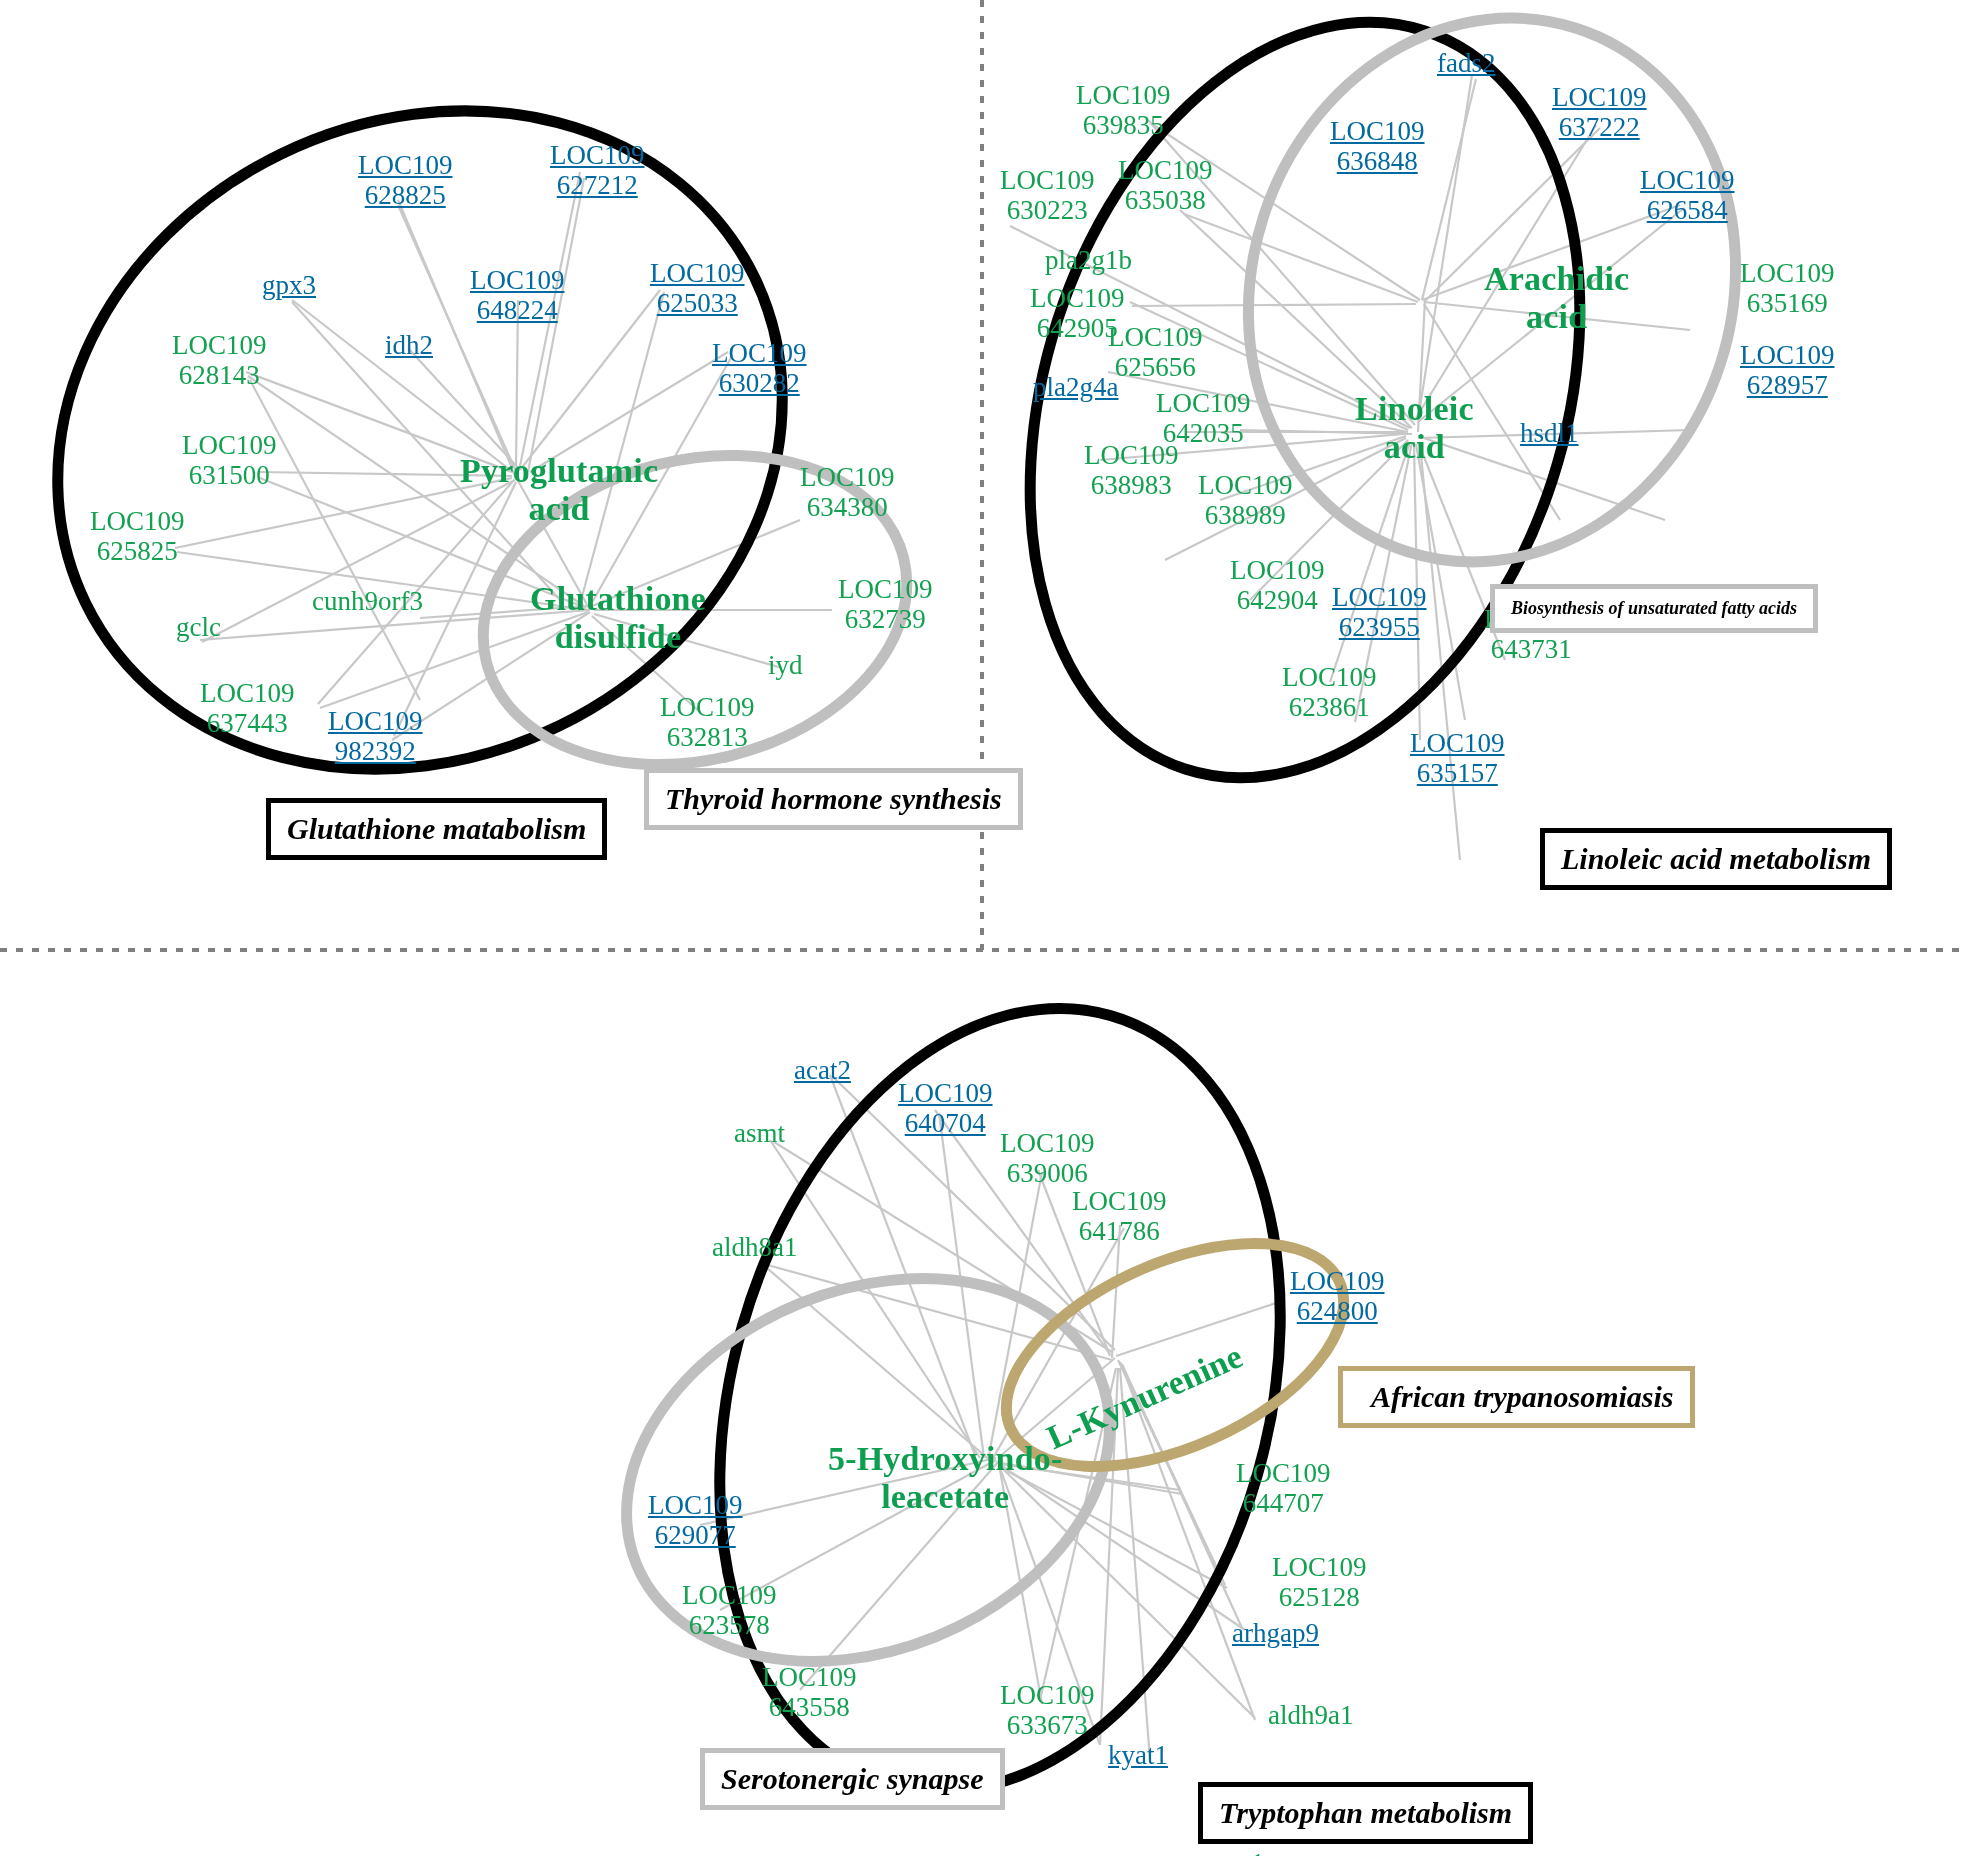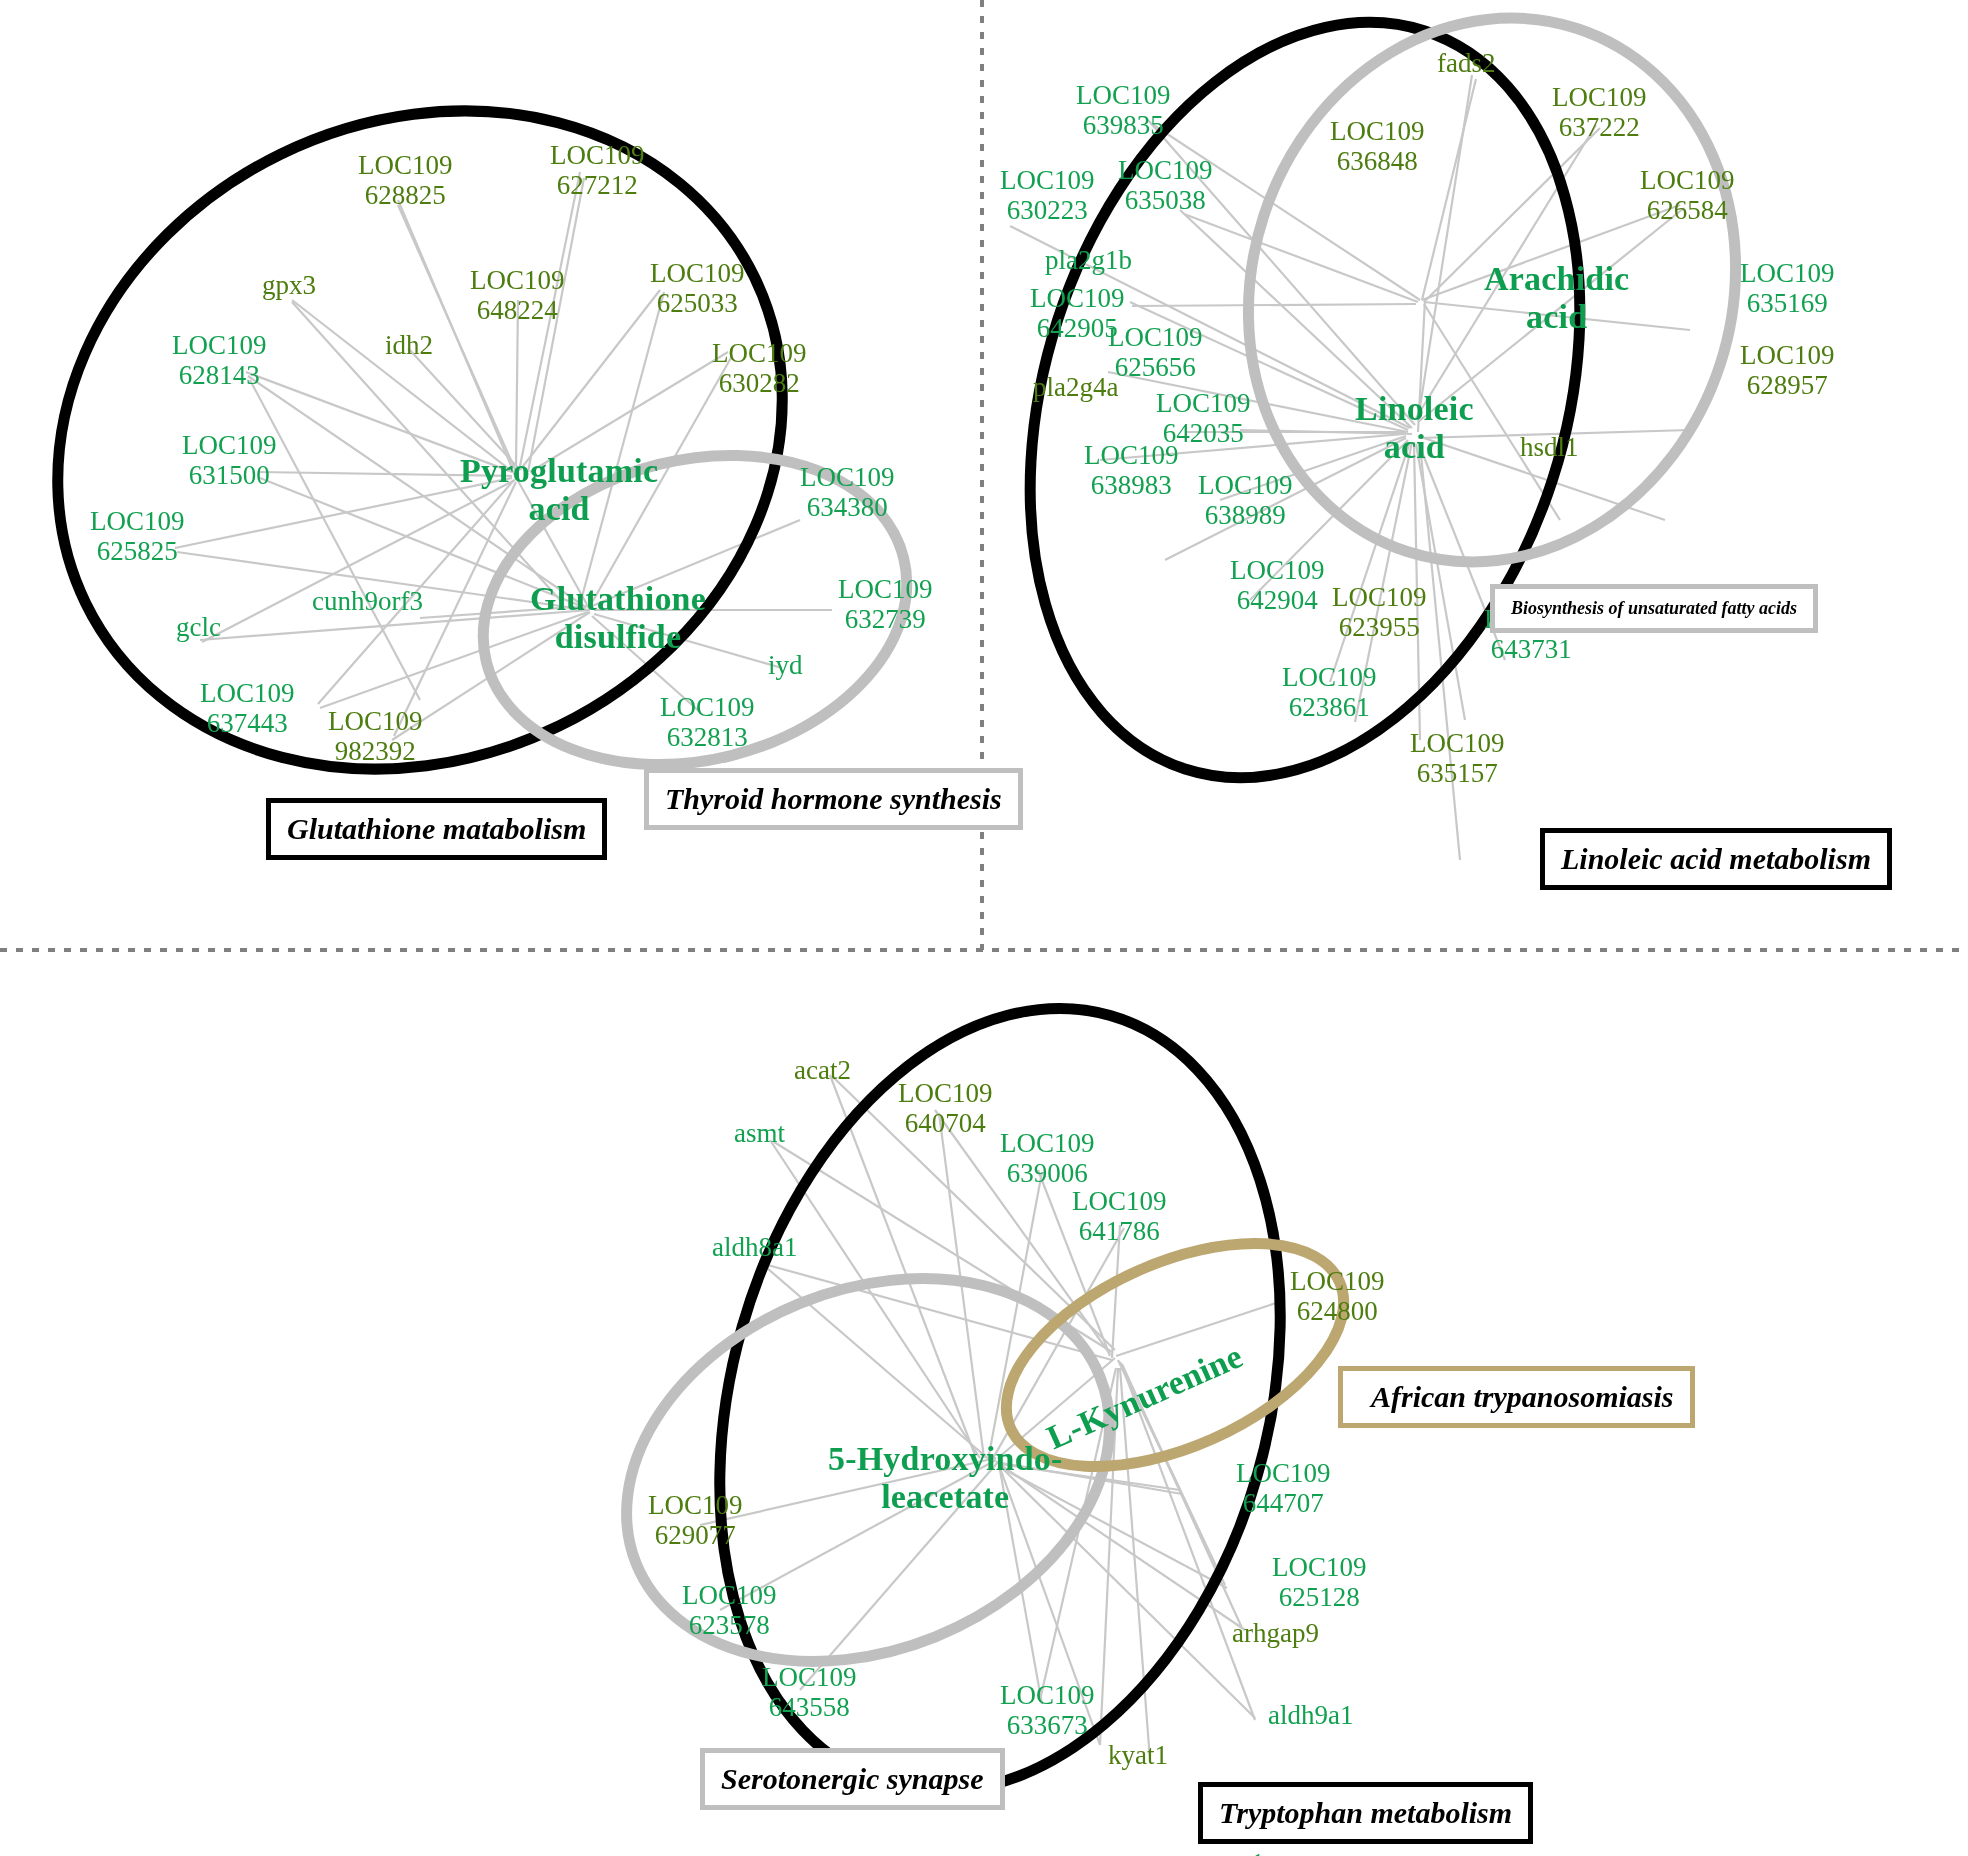--- a/index.html
+++ b/index.html
@@ -2,21 +2,21 @@
 <html><head>
 <meta charset="utf-8">
 <style>
   html,body{margin:0;padding:0;background:#ffffff;}
   body{font-family:"Liberation Serif", serif;}
   #stage{position:relative;width:1968px;height:1856px;background:#fff;overflow:hidden;}
   #net{position:absolute;left:0;top:0;width:1968px;height:1856px;}
   .lbl{position:absolute;text-align:center;line-height:1.12;white-space:nowrap;
        font-family:"Liberation Serif", serif;}
   .gene{font-size:27px;}
-  .gene.up{color:#4d7c0f;}
+  .gene.up{color:#0369a1;text-decoration:underline;}
   .gene.dn{color:#12a150;}
   .metab{color:#0e9e4f;font-weight:bold;font-size:34px;letter-spacing:.2px;}
   .cap{position:absolute;background:#ffffff;font-style:italic;font-weight:bold;
        font-family:"Liberation Serif", serif;font-size:30px;color:#000;
        padding:9px 16px;white-space:nowrap;}
   .cap.black{border:5px solid #000;}
   .cap.grey{border:5px solid #bfbfbf;}
   .cap.tan{border:5px solid #bda770;}
   .rot{transform:rotate(-24deg);transform-origin:50% 50%;}
 </style>
@@ -176,21 +176,21 @@
   <div class="lbl gene up" style="left:1640px;top:165px;"><span>LOC109</span><br><span>626584</span></div>
   <div class="lbl gene dn" style="left:1000px;top:165px;"><span>LOC109</span><br><span>630223</span></div>
   <div class="lbl gene dn" style="left:1118px;top:155px;"><span>LOC109</span><br><span>635038</span></div>
   <div class="lbl gene dn" style="left:1740px;top:258px;"><span>LOC109</span><br><span>635169</span></div>
   <div class="lbl gene dn" style="left:1045px;top:245px;"><span>pla2g1b</span></div>
   <div class="lbl gene dn" style="left:1030px;top:283px;"><span>LOC109</span><br><span>642905</span></div>
   <div class="lbl gene dn" style="left:1108px;top:322px;"><span>LOC109</span><br><span>625656</span></div>
   <div class="lbl gene up" style="left:1740px;top:340px;"><span>LOC109</span><br><span>628957</span></div>
   <div class="lbl gene up" style="left:1033px;top:372px;"><span>pla2g4a</span></div>
   <div class="lbl gene dn" style="left:1156px;top:388px;"><span>LOC109</span><br><span>642035</span></div>
-  <div class="lbl gene up" style="left:1520px;top:418px;margin-top:14px;"><span>hsdl1</span></div>
+  <div class="lbl gene up" style="left:1520px;top:418px;"><span>hsdl1</span></div>
   <div class="lbl gene dn" style="left:1084px;top:440px;"><span>LOC109</span><br><span>638983</span></div>
   <div class="lbl gene dn" style="left:1198px;top:470px;"><span>LOC109</span><br><span>638989</span></div>
   <div class="lbl gene dn" style="left:1230px;top:555px;"><span>LOC109</span><br><span>642904</span></div>
   <div class="lbl gene up" style="left:1332px;top:582px;"><span>LOC109</span><br><span>623955</span></div>
   <div class="lbl gene dn" style="left:1484px;top:604px;"><span>LOC109</span><br><span>643731</span></div>
   <div class="lbl gene dn" style="left:1282px;top:662px;"><span>LOC109</span><br><span>623861</span></div>
   <div class="lbl gene up" style="left:1410px;top:728px;"><span>LOC109</span><br><span>635157</span></div>
 
   <div class="lbl metab" style="left:1484px;top:260px;"><span>Arachidic</span><br><span>acid</span></div>
   <div class="lbl metab" style="left:1355px;top:390px;"><span>Linoleic</span><br><span>acid</span></div>

